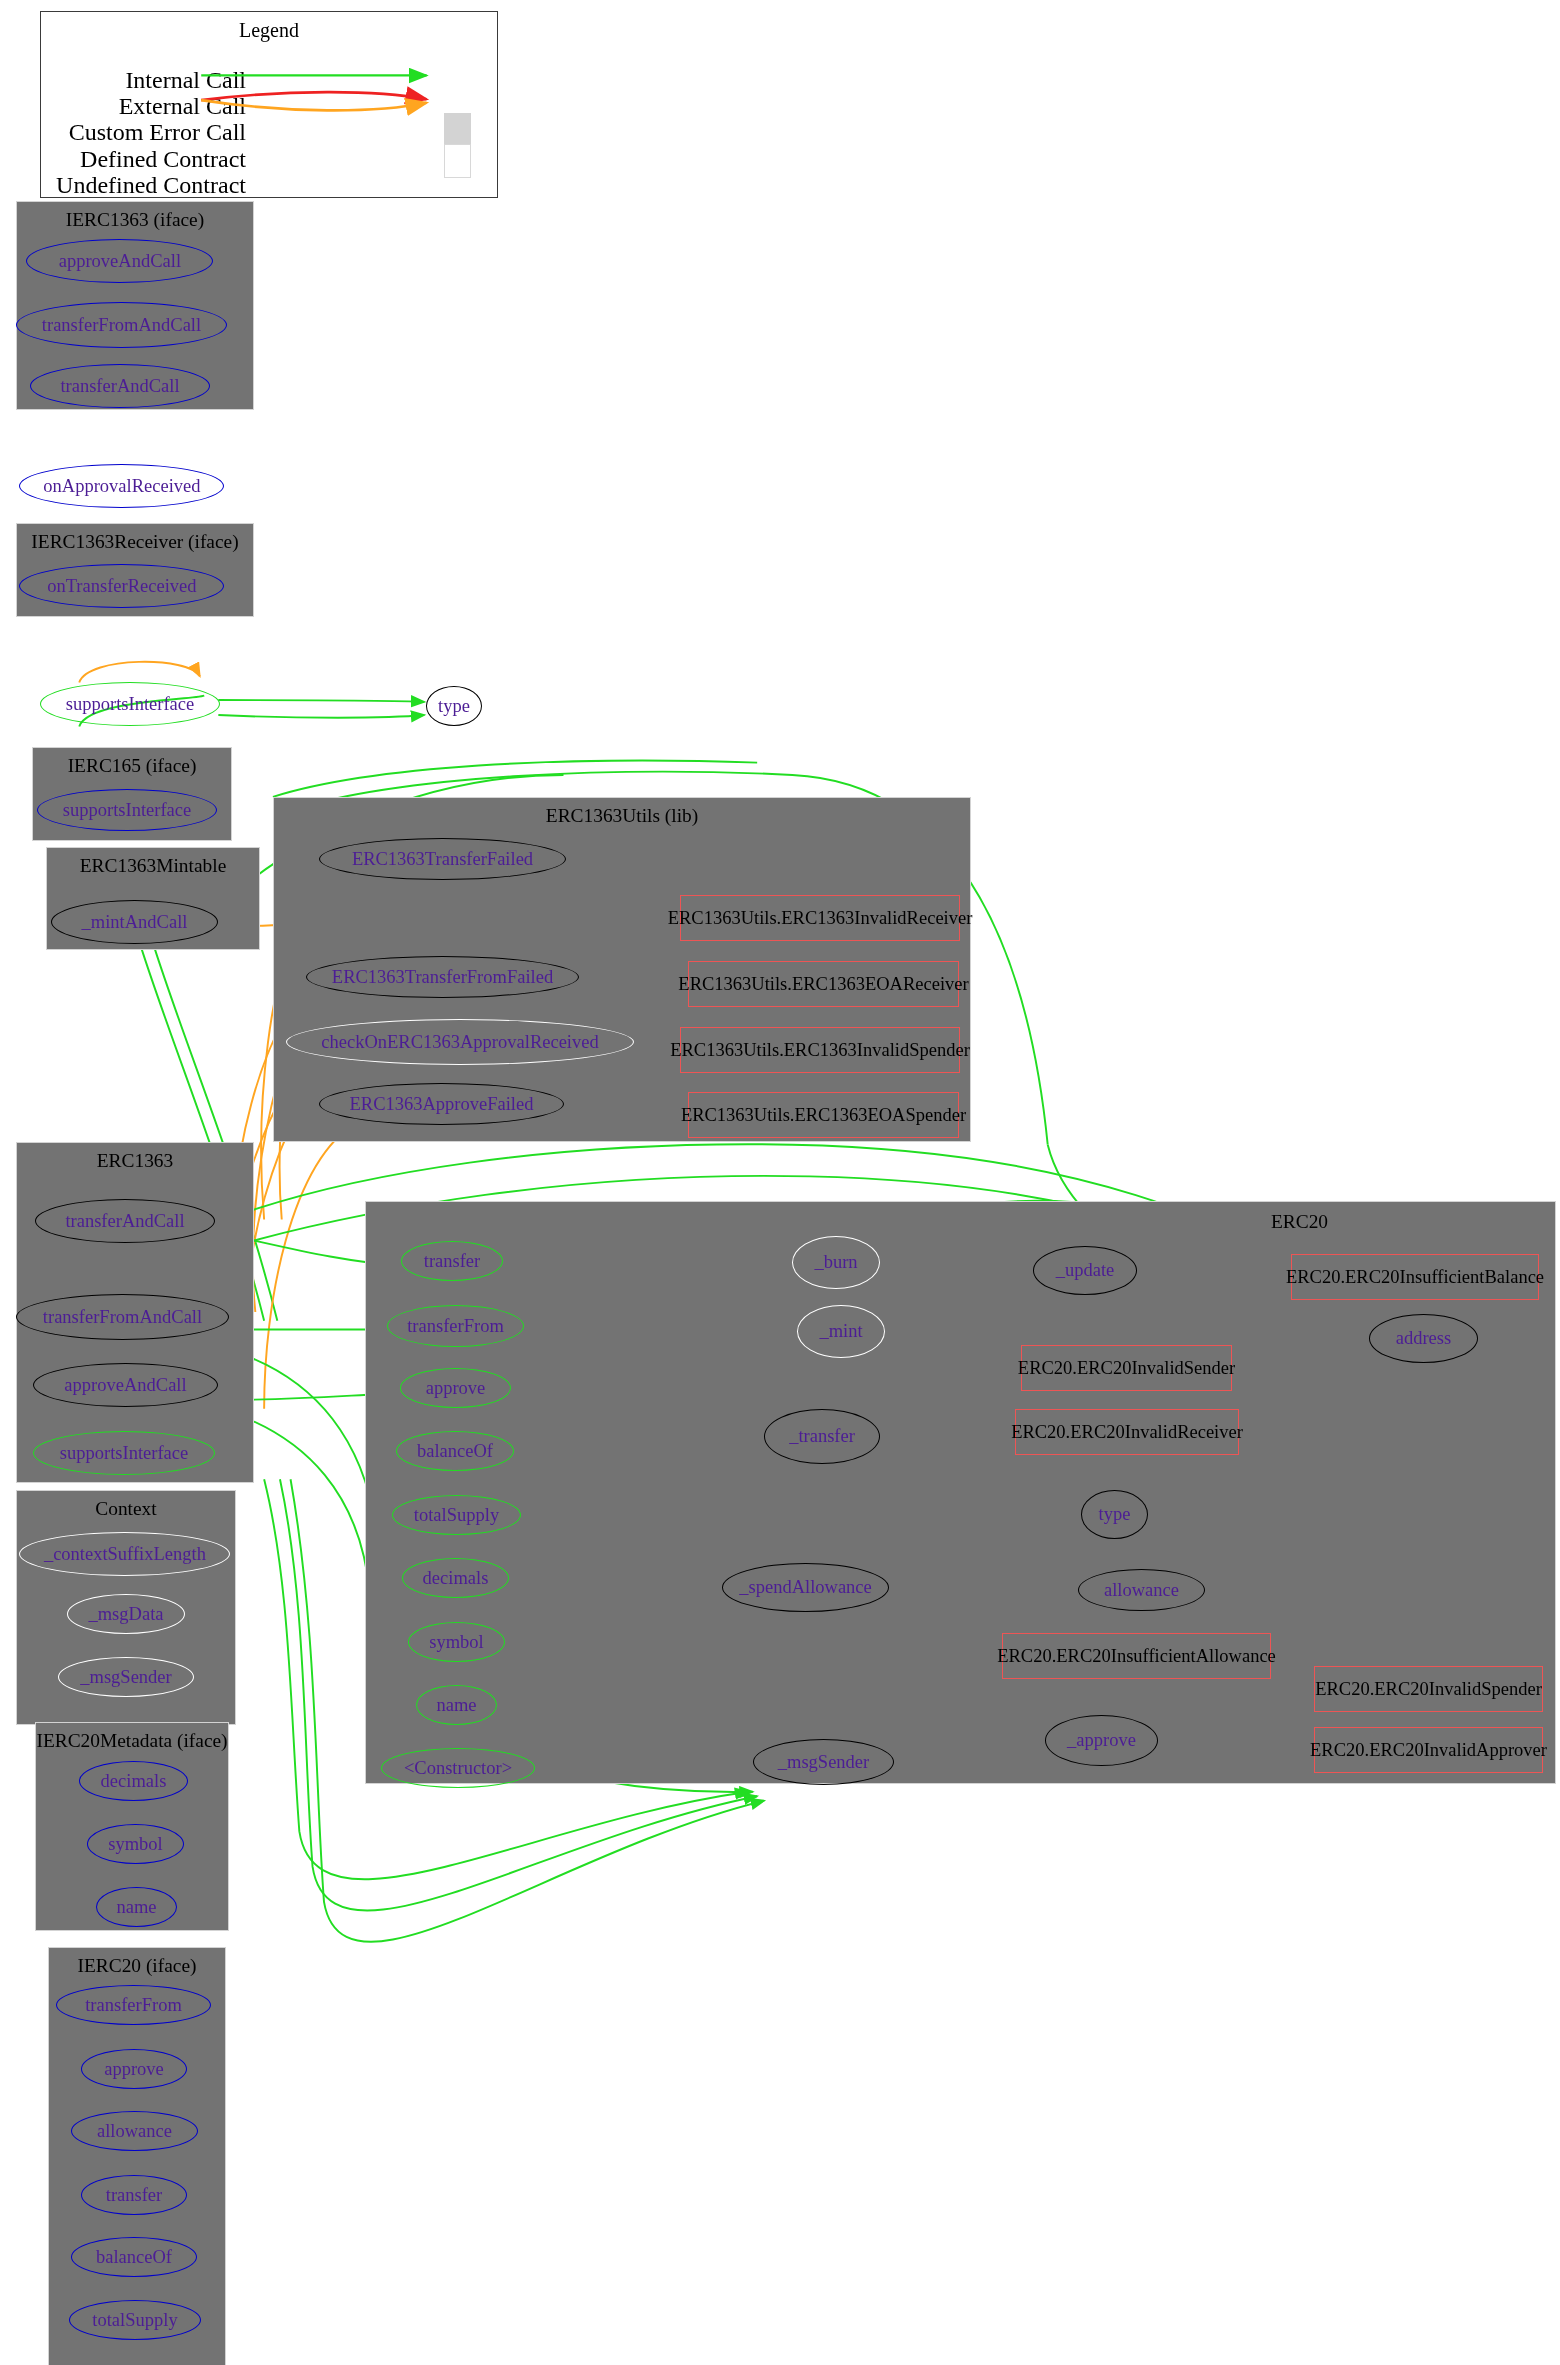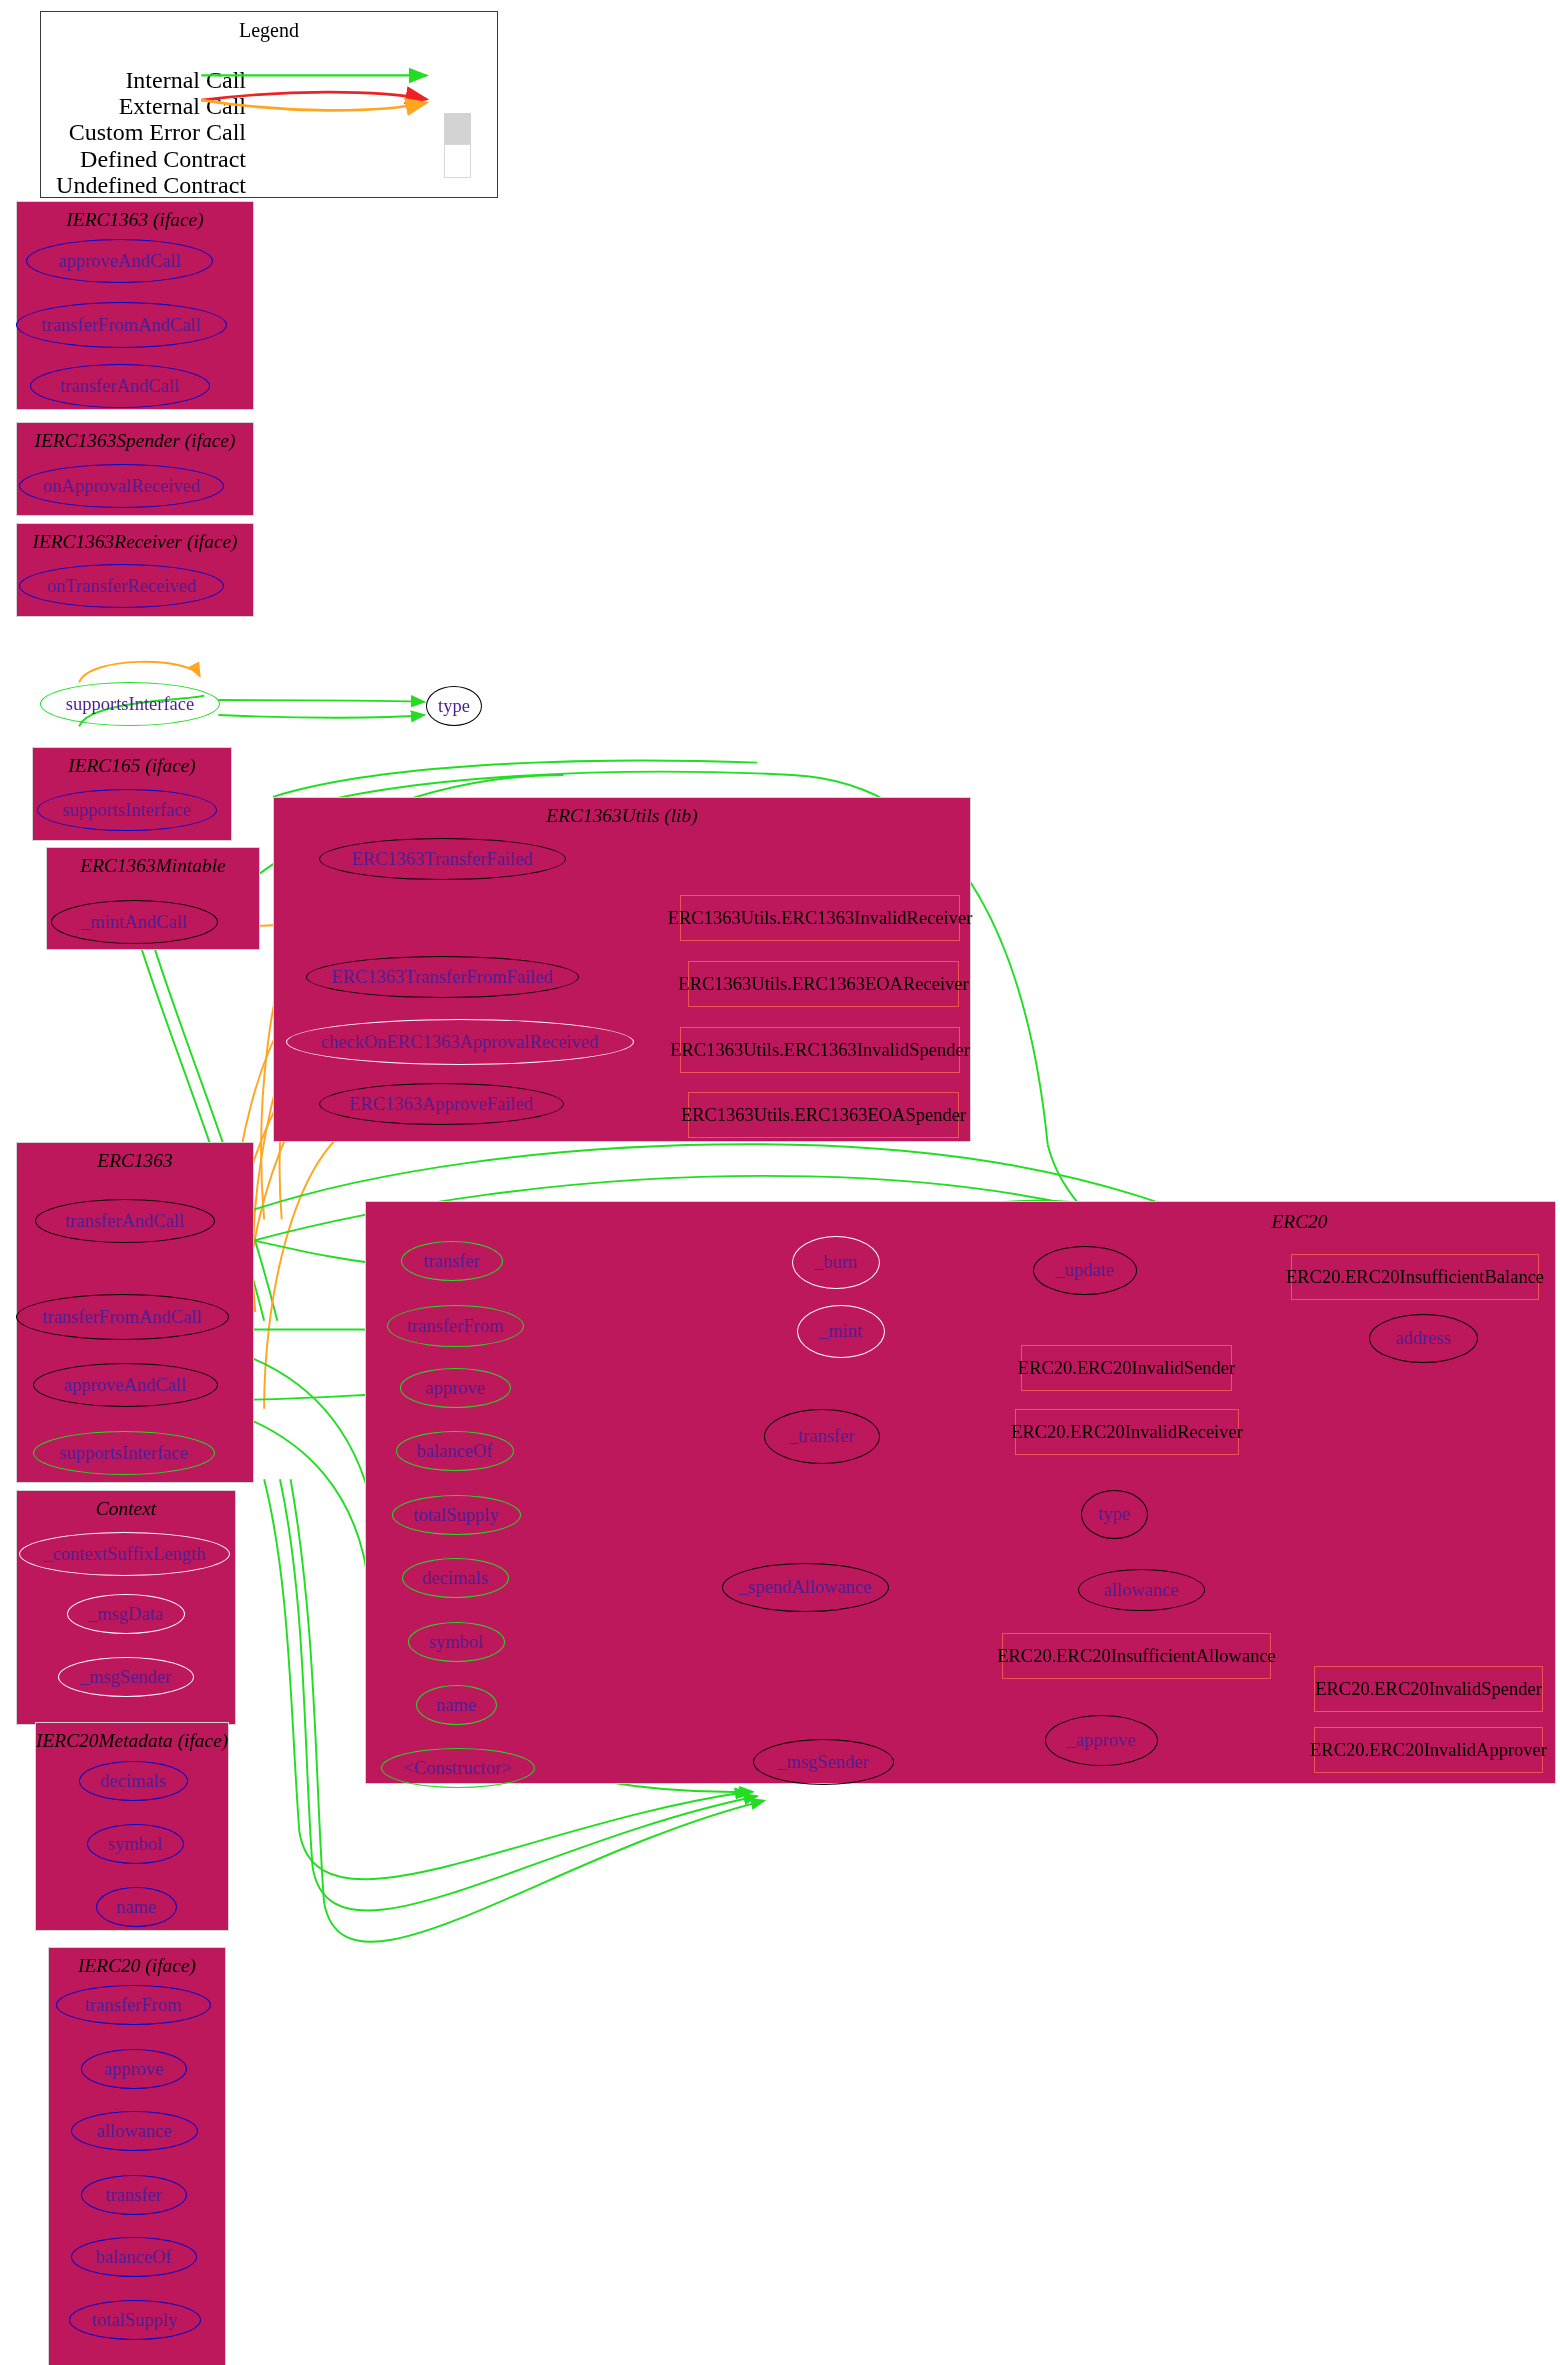--- a/index.html
+++ b/index.html
@@ -1,19 +1,19 @@
 <!DOCTYPE html>
 <html style="font-size:14px"><head>
 <meta charset="utf-8">
 <style>
   html,body{margin:0;padding:0;background:#ffffff;}
   body{font-family:"Liberation Serif", serif;}
   #canvas{position:relative;width:1561px;height:2366px;background:#fff;overflow:hidden;}
   svg#wires{position:absolute;left:0;top:0;width:1561px;height:2366px;pointer-events:none;}
-  .cluster{position:absolute;background:#be185d;border:0.9px solid #d3d3d3;font-style:italic;}
+  .cluster{position:absolute;background:#737373;border:0.9px solid #d3d3d3;}
   .cluster-label{position:absolute;width:100%;text-align:center;top:7px;left:0;font-size:19.4px;color:#000;white-space:nowrap;}
   .legend-box{position:absolute;background:#ffffff;border:1.8px solid #3a3a3a;}
   .legend-title{position:absolute;width:100%;text-align:center;top:7px;font-size:20px;}
   .legend-row{position:absolute;right:0;text-align:right;font-size:24px;white-space:nowrap;}
   .swatch{position:absolute;width:25px;height:32px;}
   .sw-defined{background:#d3d3d3;border:0.9px solid #d3d3d3;}
   .sw-undefined{background:#ffffff;border:0.9px solid #d8d8d8;}
   .node{position:absolute;display:flex;align-items:center;justify-content:center;
         border-radius:50%;background:transparent;font-size:18.5px;color:#4c1d95;
         text-align:center;line-height:1;white-space:nowrap;box-sizing:border-box;}
@@ -173,23 +173,20 @@
     <div class="swatch sw-undefined" style="left:403px;top:132px;"></div>
   </div>
 
   <div class="cluster" style="left:16px;top:201px;width:236px;height:207px;">
     <div class="cluster-label">IERC1363  (iface)</div>
   </div>
   <div class="node n-blue" style="left:26.4px;top:239px;width:187px;height:44px;">approveAndCall</div>
   <div class="node n-blue" style="left:16px;top:302px;width:211px;height:46px;">transferFromAndCall</div>
   <div class="node n-blue" style="left:30px;top:364px;width:180px;height:44px;">transferAndCall</div>
 
-  <div class="cluster" style="left:16px;top:422px;width:236px;height:92px;">
-    <div class="cluster-label">IERC1363Spender  (iface)</div>
-  </div>
   <div class="node n-blue" style="left:19.4px;top:464px;width:205px;height:44px;">onApprovalReceived</div>
 
   <div class="cluster" style="left:16px;top:523px;width:236px;height:92px;">
     <div class="cluster-label">IERC1363Receiver  (iface)</div>
   </div>
   <div class="node n-blue" style="left:19.4px;top:564px;width:205px;height:44px;">onTransferReceived</div>
 
   <div class="node n-green" style="left:40px;top:682px;width:180px;height:44px;">supportsInterface</div>
   <div class="node n-black" style="left:426px;top:686px;width:56px;height:40px;">type</div>
 

